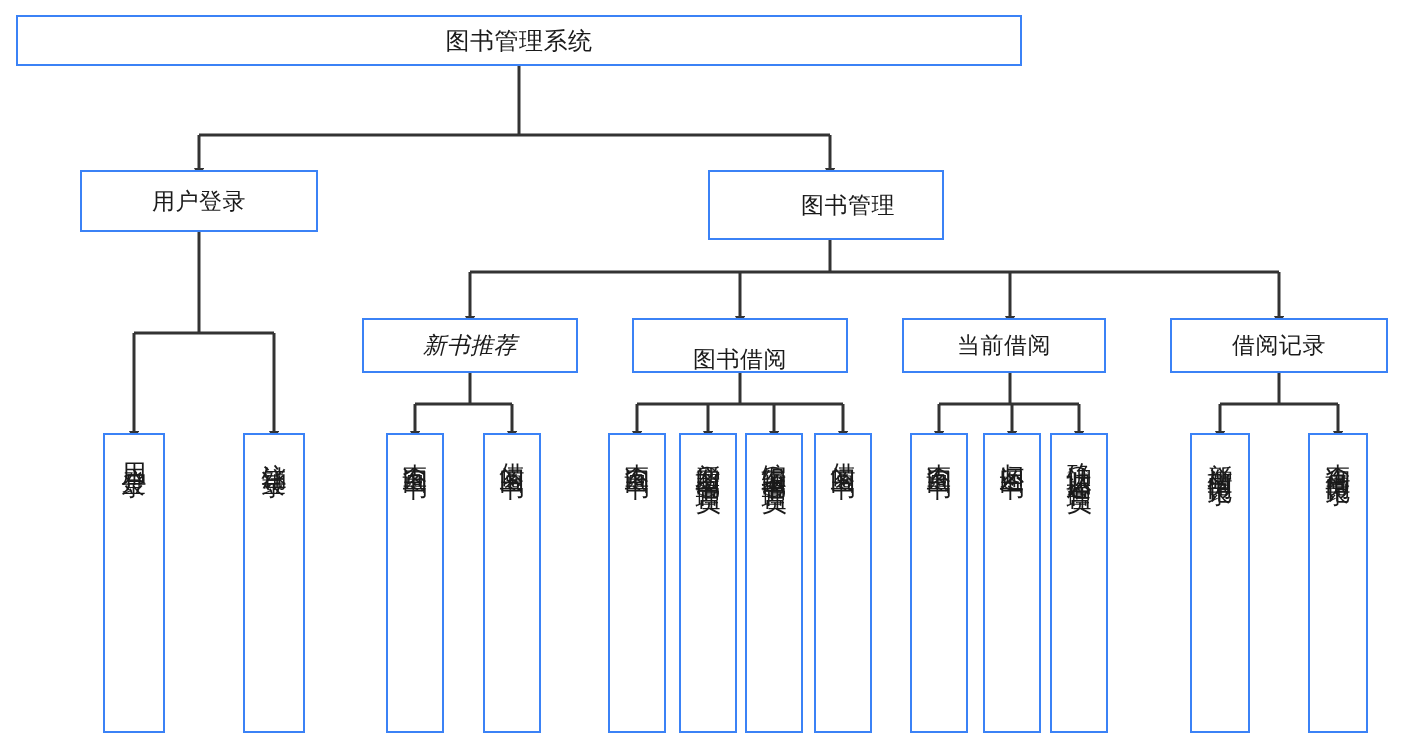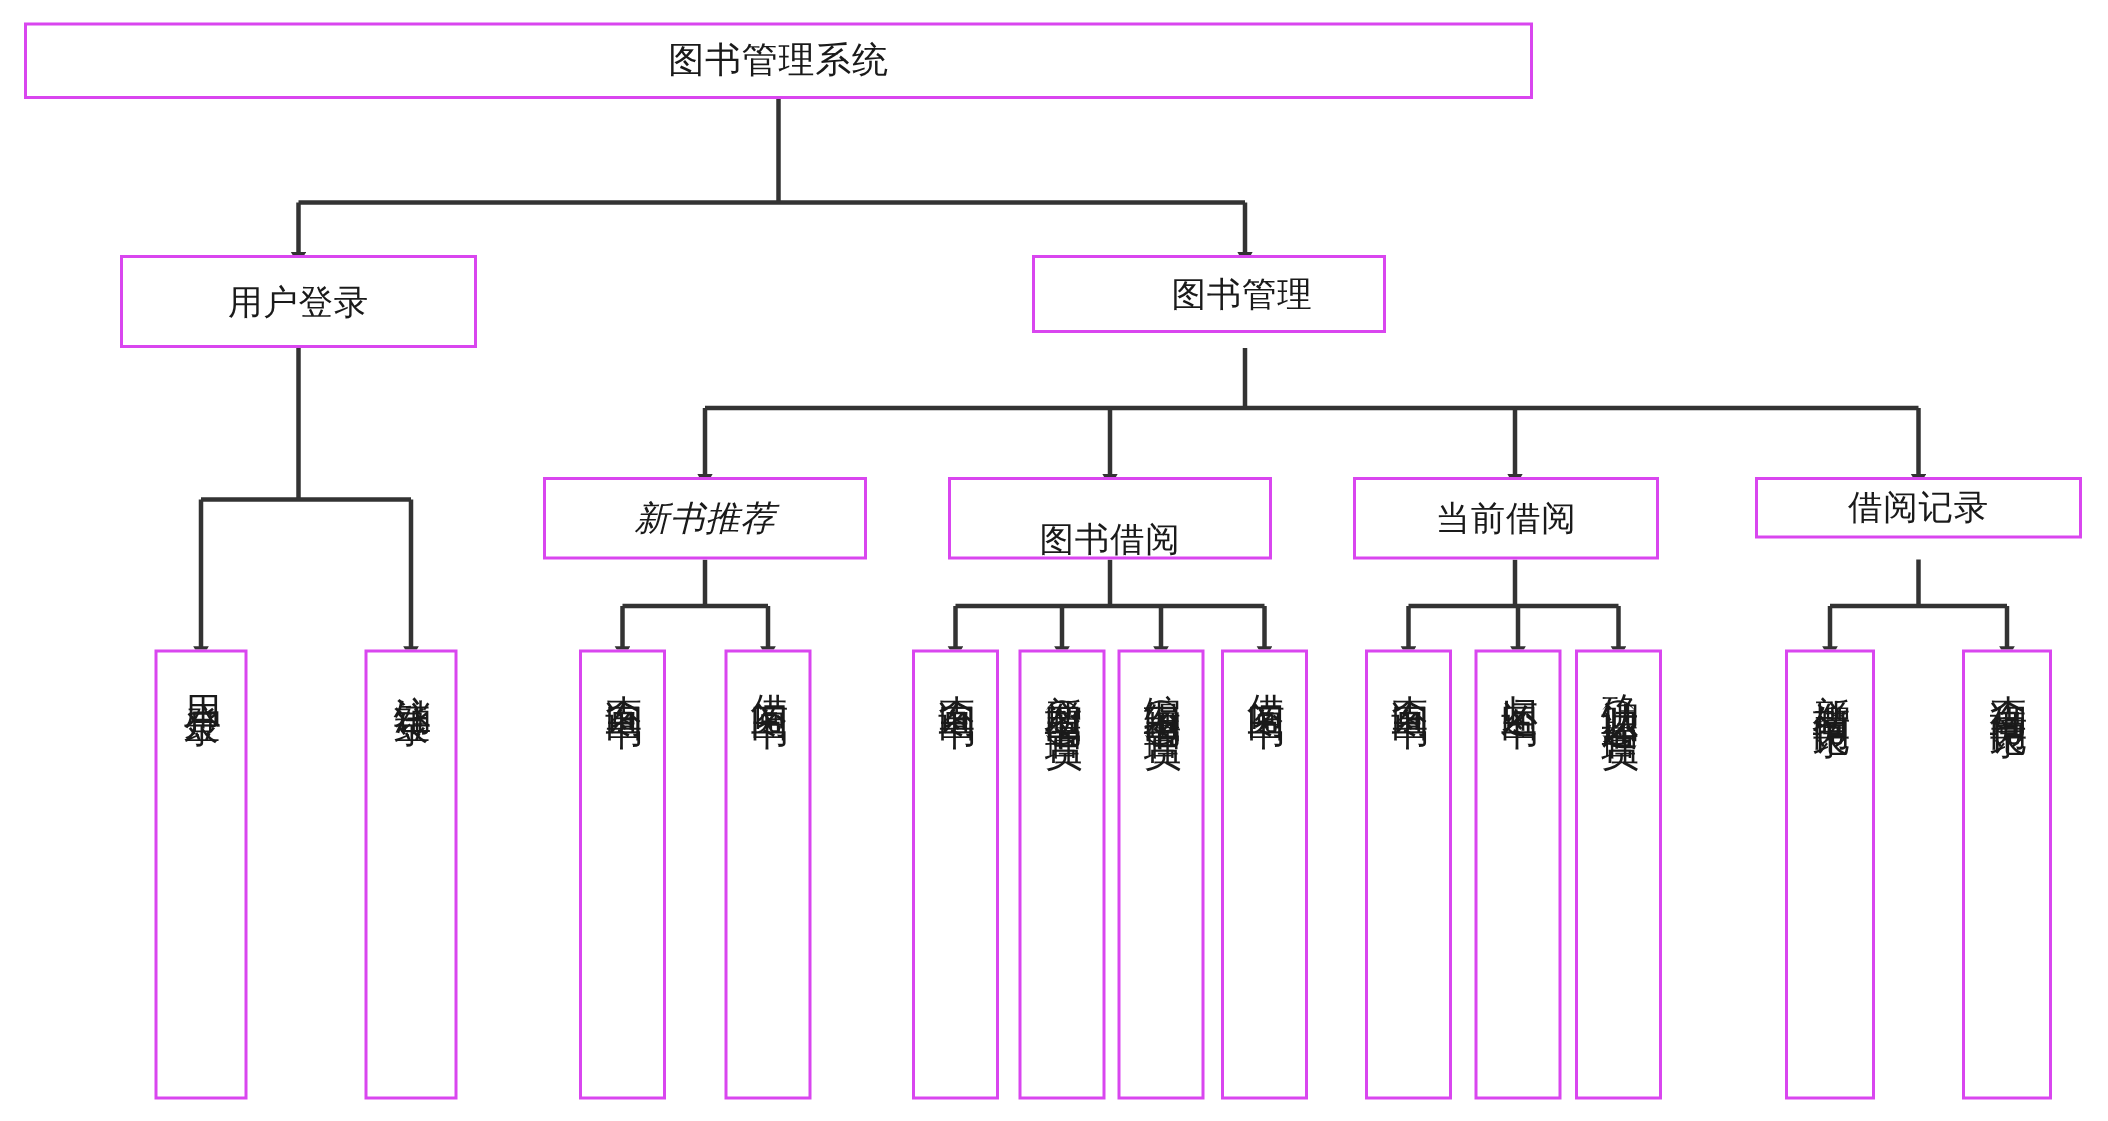--- a/index.html
+++ b/index.html
@@ -20,21 +20,21 @@
     left: 0;
     top: 0;
     width: 1405px;
     height: 747px;
     pointer-events: none;
   }
   .node {
     position: absolute;
     box-sizing: border-box;
     background: #ffffff;
-    border: 2px solid #d946ef;
+    border: 2px solid #3b82f6;
     display: flex;
     align-items: center;
     justify-content: center;
     color: #1a1a1a;
   }
   .node .label {
     display: block;
     text-align: center;
     line-height: 1.06;
     letter-spacing: 0.5px;
@@ -114,33 +114,33 @@
       </g>
   </svg>
 
   <div id="nodes-layer">
       <div class="node horiz root" style="left: 16px; top: 15px; width: 1006px; height: 51px;">
         <span class="label">图书管理系统</span>
       </div>
       <div class="node horiz" style="left: 80px; top: 170px; width: 238px; height: 62px;">
         <span class="label">用户登录</span>
       </div>
-      <div class="node horiz" style="left: 688px; top: 170px; width: 236px; height: 52px; padding-left: 44px;">
+      <div class="node horiz" style="left: 708px; top: 170px; width: 236px; height: 70px; padding-left: 44px;">
         <span class="label">图书管理</span>
       </div>
       <div class="node horiz" style="left: 362px; top: 318px; width: 216px; height: 55px; font-style: italic;">
         <span class="label">新书推荐</span>
       </div>
       <div class="node horiz" style="left: 632px; top: 318px; width: 216px; height: 55px; align-items: flex-end;">
         <span class="label">图书借阅</span>
       </div>
       <div class="node horiz" style="left: 902px; top: 318px; width: 204px; height: 55px;">
         <span class="label">当前借阅</span>
       </div>
-      <div class="node horiz" style="left: 1170px; top: 318px; width: 218px; height: 41px;">
+      <div class="node horiz" style="left: 1170px; top: 318px; width: 218px; height: 55px;">
         <span class="label">借阅记录</span>
       </div>
       <div class="node vert" style="left: 103px; top: 433px; width: 62px; height: 300px;">
         <span class="label">用户登录</span>
       </div>
       <div class="node vert" style="left: 243px; top: 433px; width: 62px; height: 300px;">
         <span class="label">注销登录</span>
       </div>
       <div class="node vert" style="left: 386px; top: 433px; width: 58px; height: 300px;">
         <span class="label">查询图书</span>

